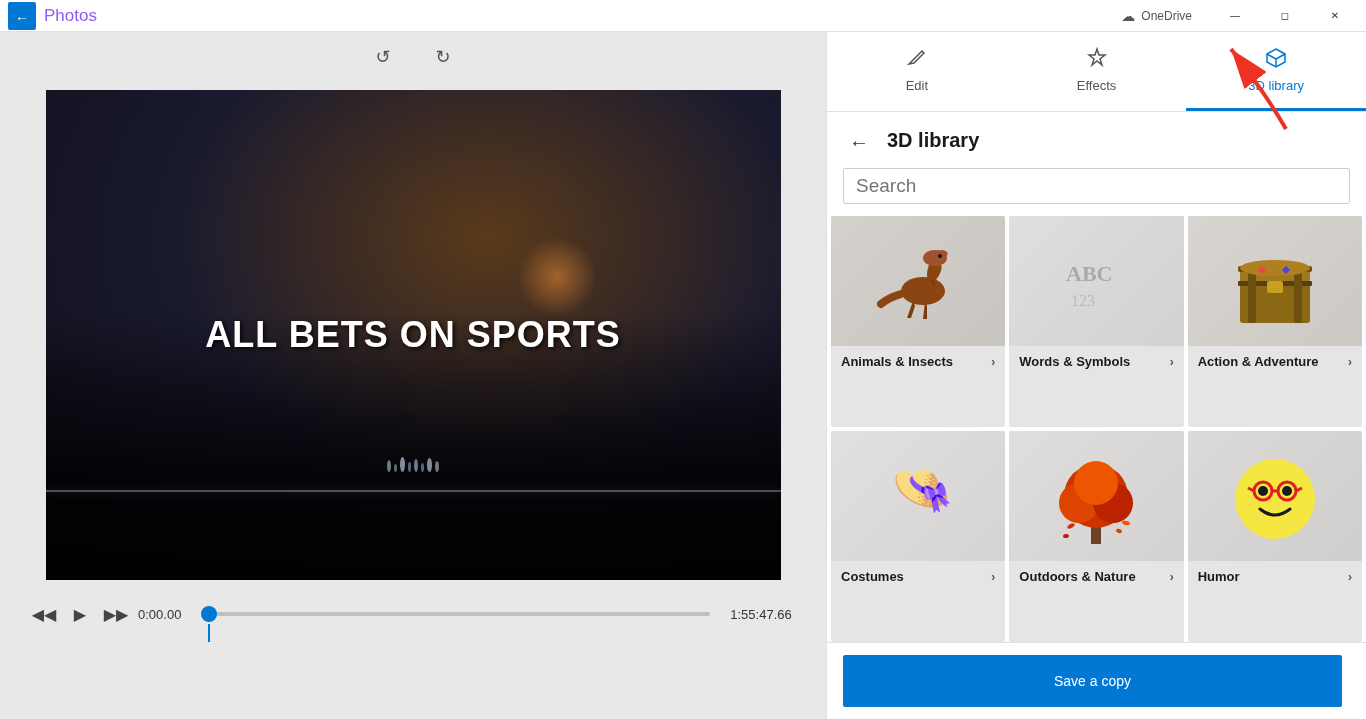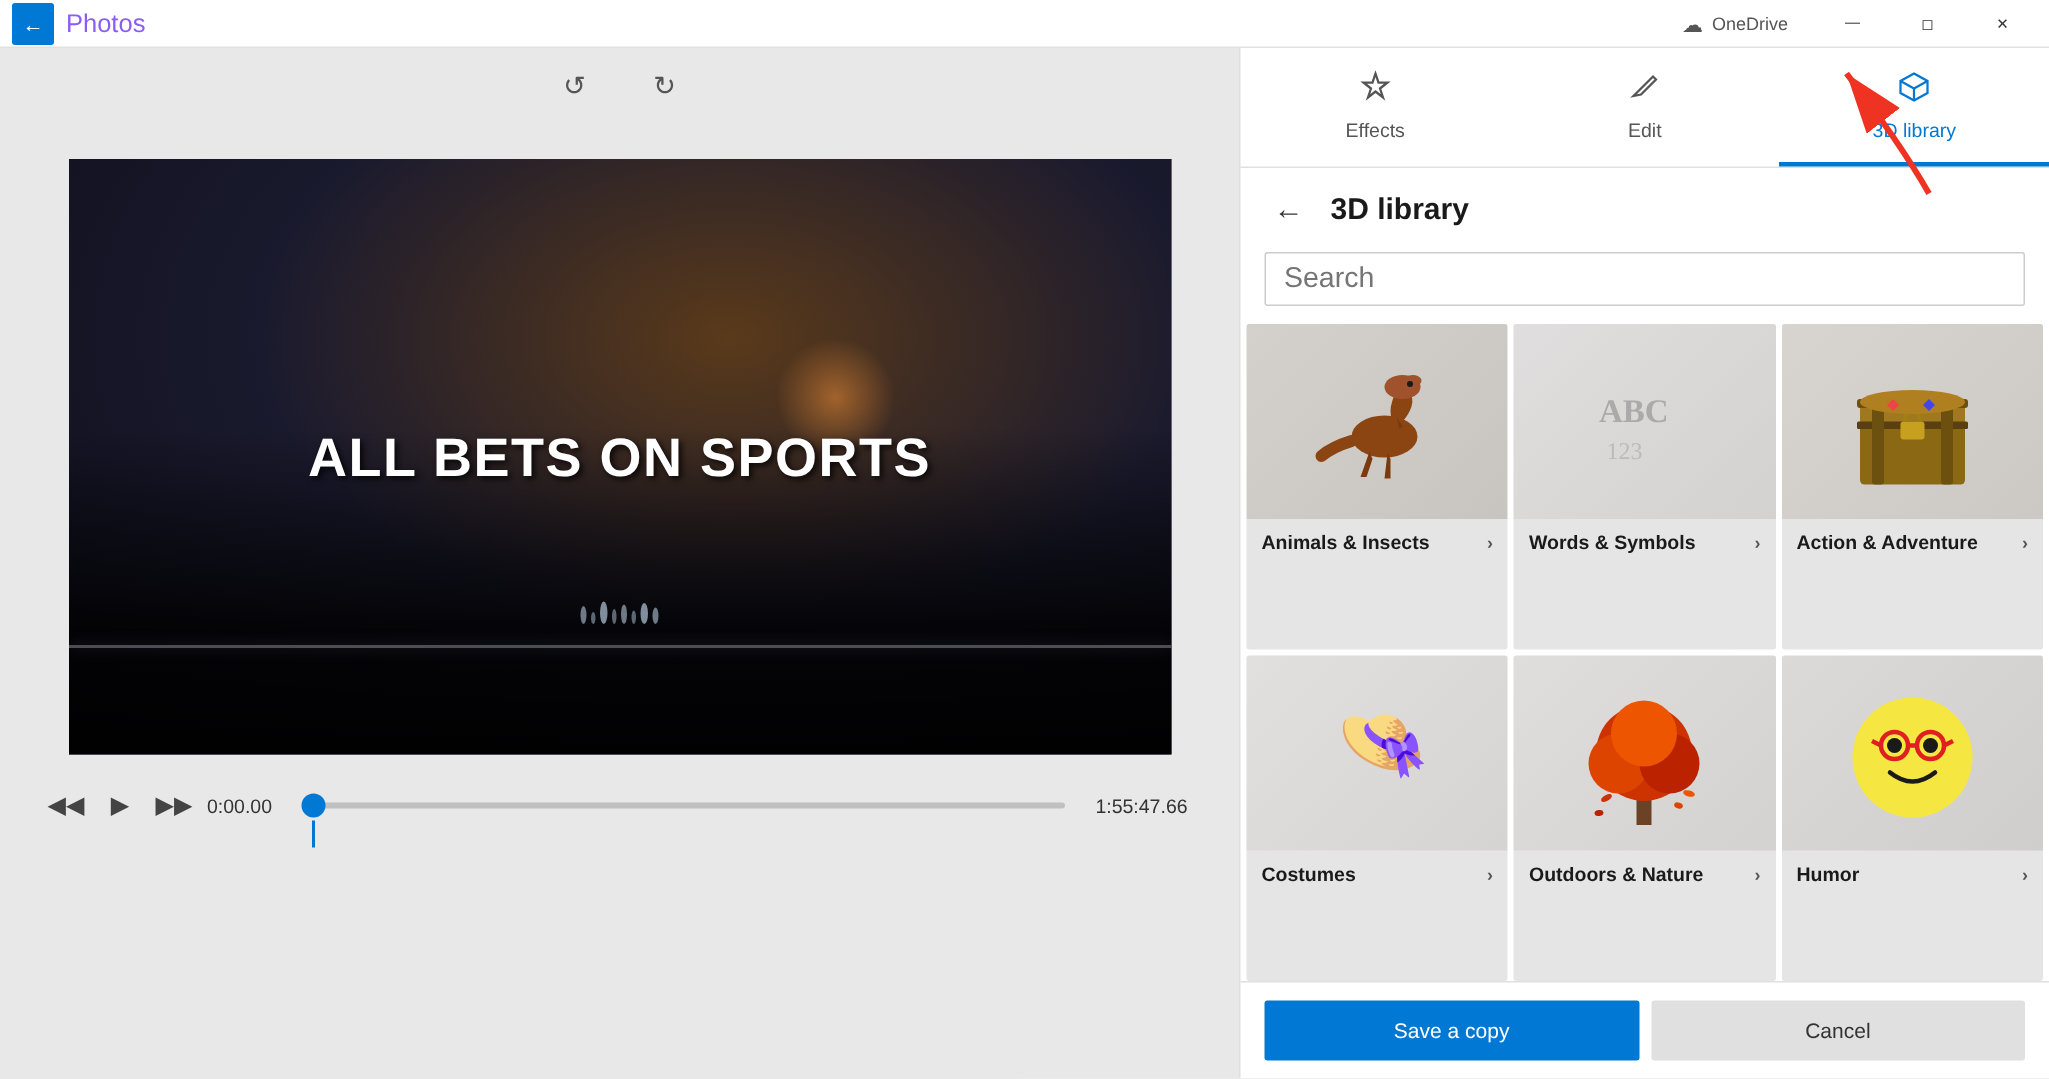--- a/index.html
+++ b/index.html
@@ -108,28 +108,28 @@
       display: flex;
       align-items: center;
       justify-content: center;
       border-radius: 4px;
       color: #555;
       font-size: 18px;
     }
 
     .video-container {
       width: 735px;
-      height: 397px;
+      height: 490px;
       background: #1a1a2e;
       position: relative;
       display: flex;
       align-items: center;
       justify-content: center;
       overflow: hidden;
-      margin-top: 24px;
+      margin-top: 8px;
     }
     .video-bg {
       position: absolute;
       inset: 0;
       background: radial-gradient(ellipse at 60% 30%, #5a3a1a 0%, #1a1a2e 50%, #0d0d1a 100%);
     }
     .video-light {
       position: absolute;
       top: 30%;
       right: 25%;
@@ -376,21 +376,21 @@
     
     .panel-footer {
       display: flex;
       gap: 0;
       padding: 12px 16px;
       border-top: 1px solid #e0e0e0;
       flex-shrink: 0;
     }
     .save-btn {
       flex: 1;
-      height: 40px;
+      height: 52px;
       background: #0078d4;
       color: white;
       border: none;
       font-size: 14px;
       cursor: pointer;
       border-radius: 2px;
       margin-right: 8px;
     }
     .cancel-btn {
       flex: 1;
@@ -466,32 +466,32 @@
       </div>
     </div>
   </div>
 
   <div class="right-panel">
 
     <div class="panel-tabs">
       <div class="panel-tab">
         <span class="panel-tab-icon">
           <svg width="22" height="22" viewBox="0 0 22 22" fill="none">
-            <polygon points="11,2 13,8 19,8 14,12 16,18 11,14 6,18 8,12 3,8 9,8" stroke="#555" stroke-width="1.5" fill="none"></polygon>
+            <path d="M3 17L8 16L18 6L16 4L6 14L3 17Z" stroke="#555" stroke-width="1.5" fill="none"></path>
           </svg>
         </span>
-        <span>Effects</span>
+        <span>Edit</span>
       </div>
       <div class="panel-tab">
         <span class="panel-tab-icon">
           <svg width="22" height="22" viewBox="0 0 22 22" fill="none">
-            <path d="M3 17L8 16L18 6L16 4L6 14L3 17Z" stroke="#555" stroke-width="1.5" fill="none"></path>
+            <polygon points="11,2 13,8 19,8 14,12 16,18 11,14 6,18 8,12 3,8 9,8" stroke="#555" stroke-width="1.5" fill="none"></polygon>
           </svg>
         </span>
-        <span>Edit</span>
+        <span>Effects</span>
       </div>
       <div class="panel-tab active">
         <span class="panel-tab-icon">
           <svg width="22" height="22" viewBox="0 0 22 22" fill="none">
             <polygon points="11,2 20,7 20,15 11,20 2,15 2,7" stroke="#0078d4" stroke-width="1.5" fill="none"></polygon>
             <line x1="2" y1="7" x2="11" y2="12" stroke="#0078d4" stroke-width="1.5"></line>
             <line x1="20" y1="7" x2="11" y2="12" stroke="#0078d4" stroke-width="1.5"></line>
             <line x1="11" y1="12" x2="11" y2="20" stroke="#0078d4" stroke-width="1.5"></line>
           </svg>
         </span>
@@ -643,17 +643,16 @@
         <div class="category-label-row">
           <span>Humor</span>
           <span class="chevron-icon">›</span>
         </div>
       </div>
 
     </div>
 
     <div class="panel-footer">
       <button class="save-btn">Save a copy</button>
-      <button class="cancel-btn">Cancel</button>
     </div>
 
   </div>
 </div>
 
 </body></html>

